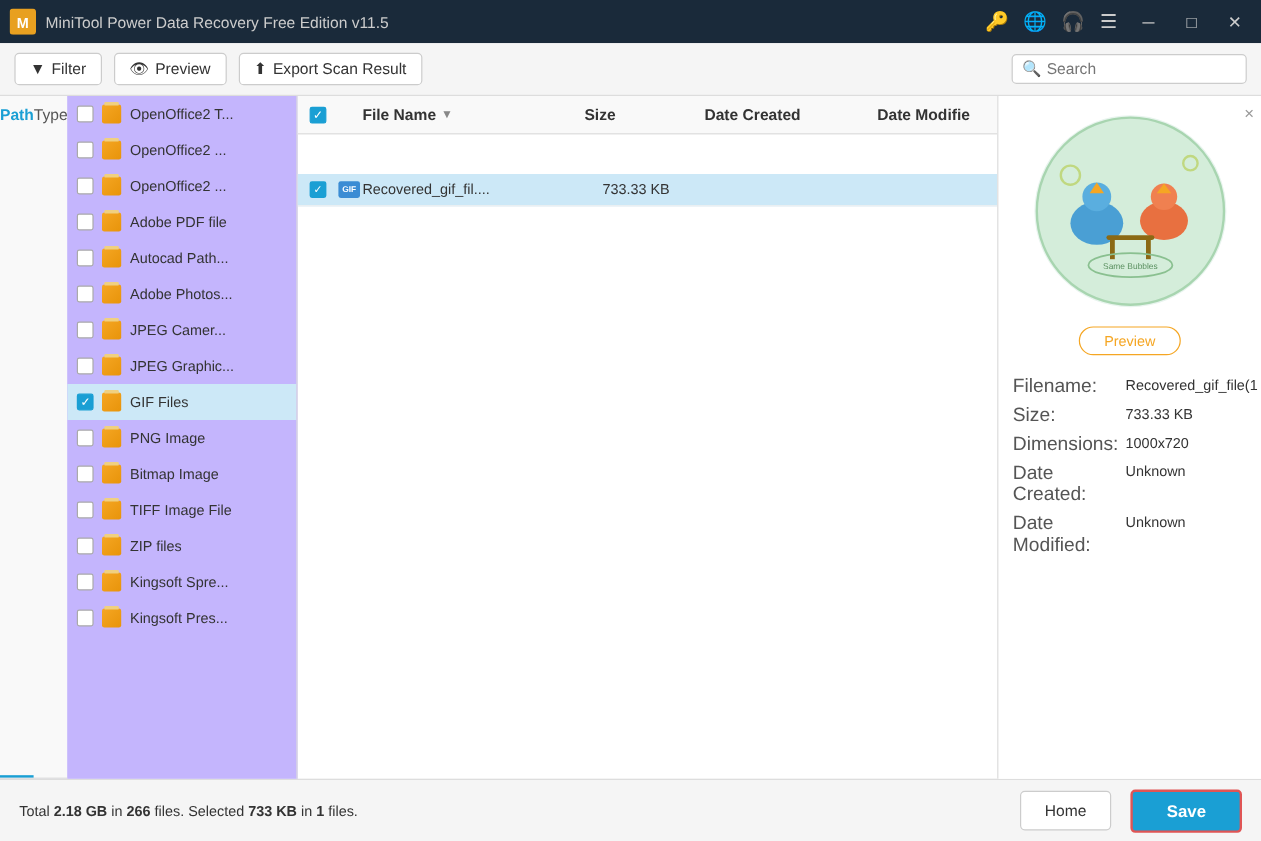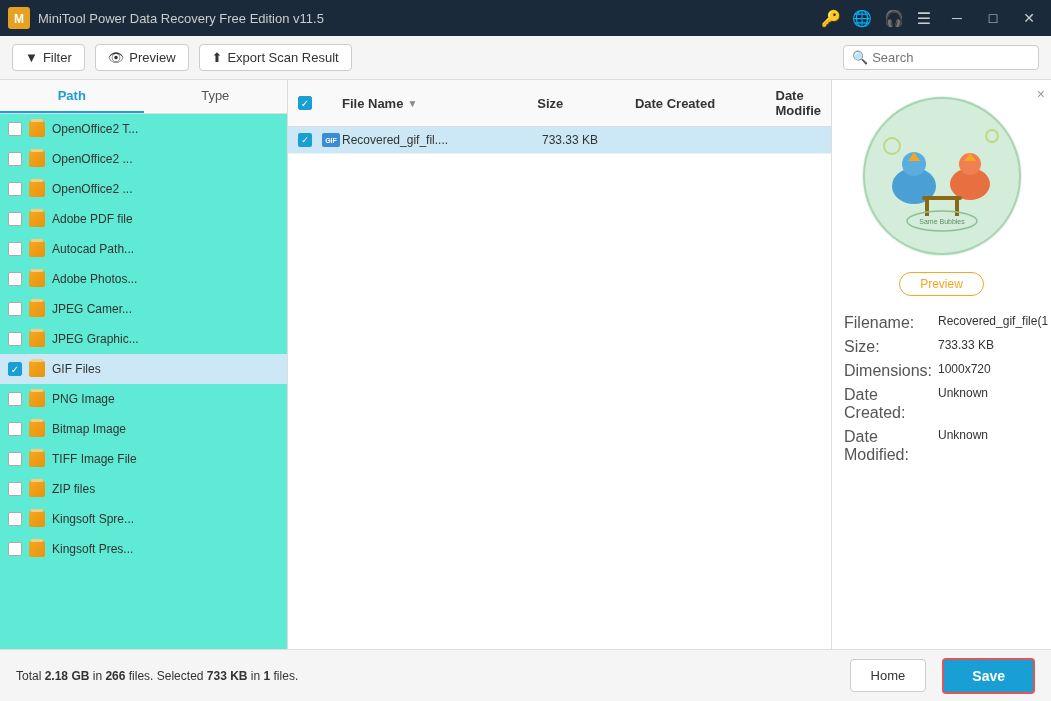--- a/index.html
+++ b/index.html
@@ -104,25 +104,25 @@
 
     
     .main-area {
       display: flex;
       height: calc(701px - 36px - 44px - 52px);
       background: #fff;
     }
 
     
     .sidebar {
-      width: 288px;
+      width: 248px;
       border-right: 1px solid #ddd;
       display: flex;
-      flex-direction: column;
-      background: #5eead4;
+      flex-direction: row;
+      background: #c4b5fd;
       flex-shrink: 0;
     }
     .sidebar-tabs {
       display: flex;
       border-bottom: 1px solid #ddd;
       background: #f9f9f9;
     }
     .sidebar-tab {
       flex: 1;
       text-align: center;
@@ -227,21 +227,21 @@
     }
     .th-checkbox {
       width: 24px;
       flex-shrink: 0;
     }
     .th-icon {
       width: 20px;
       flex-shrink: 0;
     }
     .th-filename {
-      width: 200px;
+      width: 185px;
       display: flex;
       align-items: center;
       gap: 4px;
       font-weight: 600;
       color: #333;
     }
     .th-size {
       width: 100px;
       font-weight: 600;
       color: #333;
@@ -258,20 +258,21 @@
     }
     .table-row {
       display: flex;
       align-items: center;
       padding: 6px 10px;
       border-bottom: 1px solid #f0f0f0;
       cursor: pointer;
     }
     .table-row.selected {
       background: #cce8f7;
+      margin-top: 33px;
     }
     .row-checkbox {
       width: 24px;
       flex-shrink: 0;
     }
     .row-checkbox-box {
       width: 14px;
       height: 14px;
       border: 2px solid #1a9fd4;
       border-radius: 2px;

